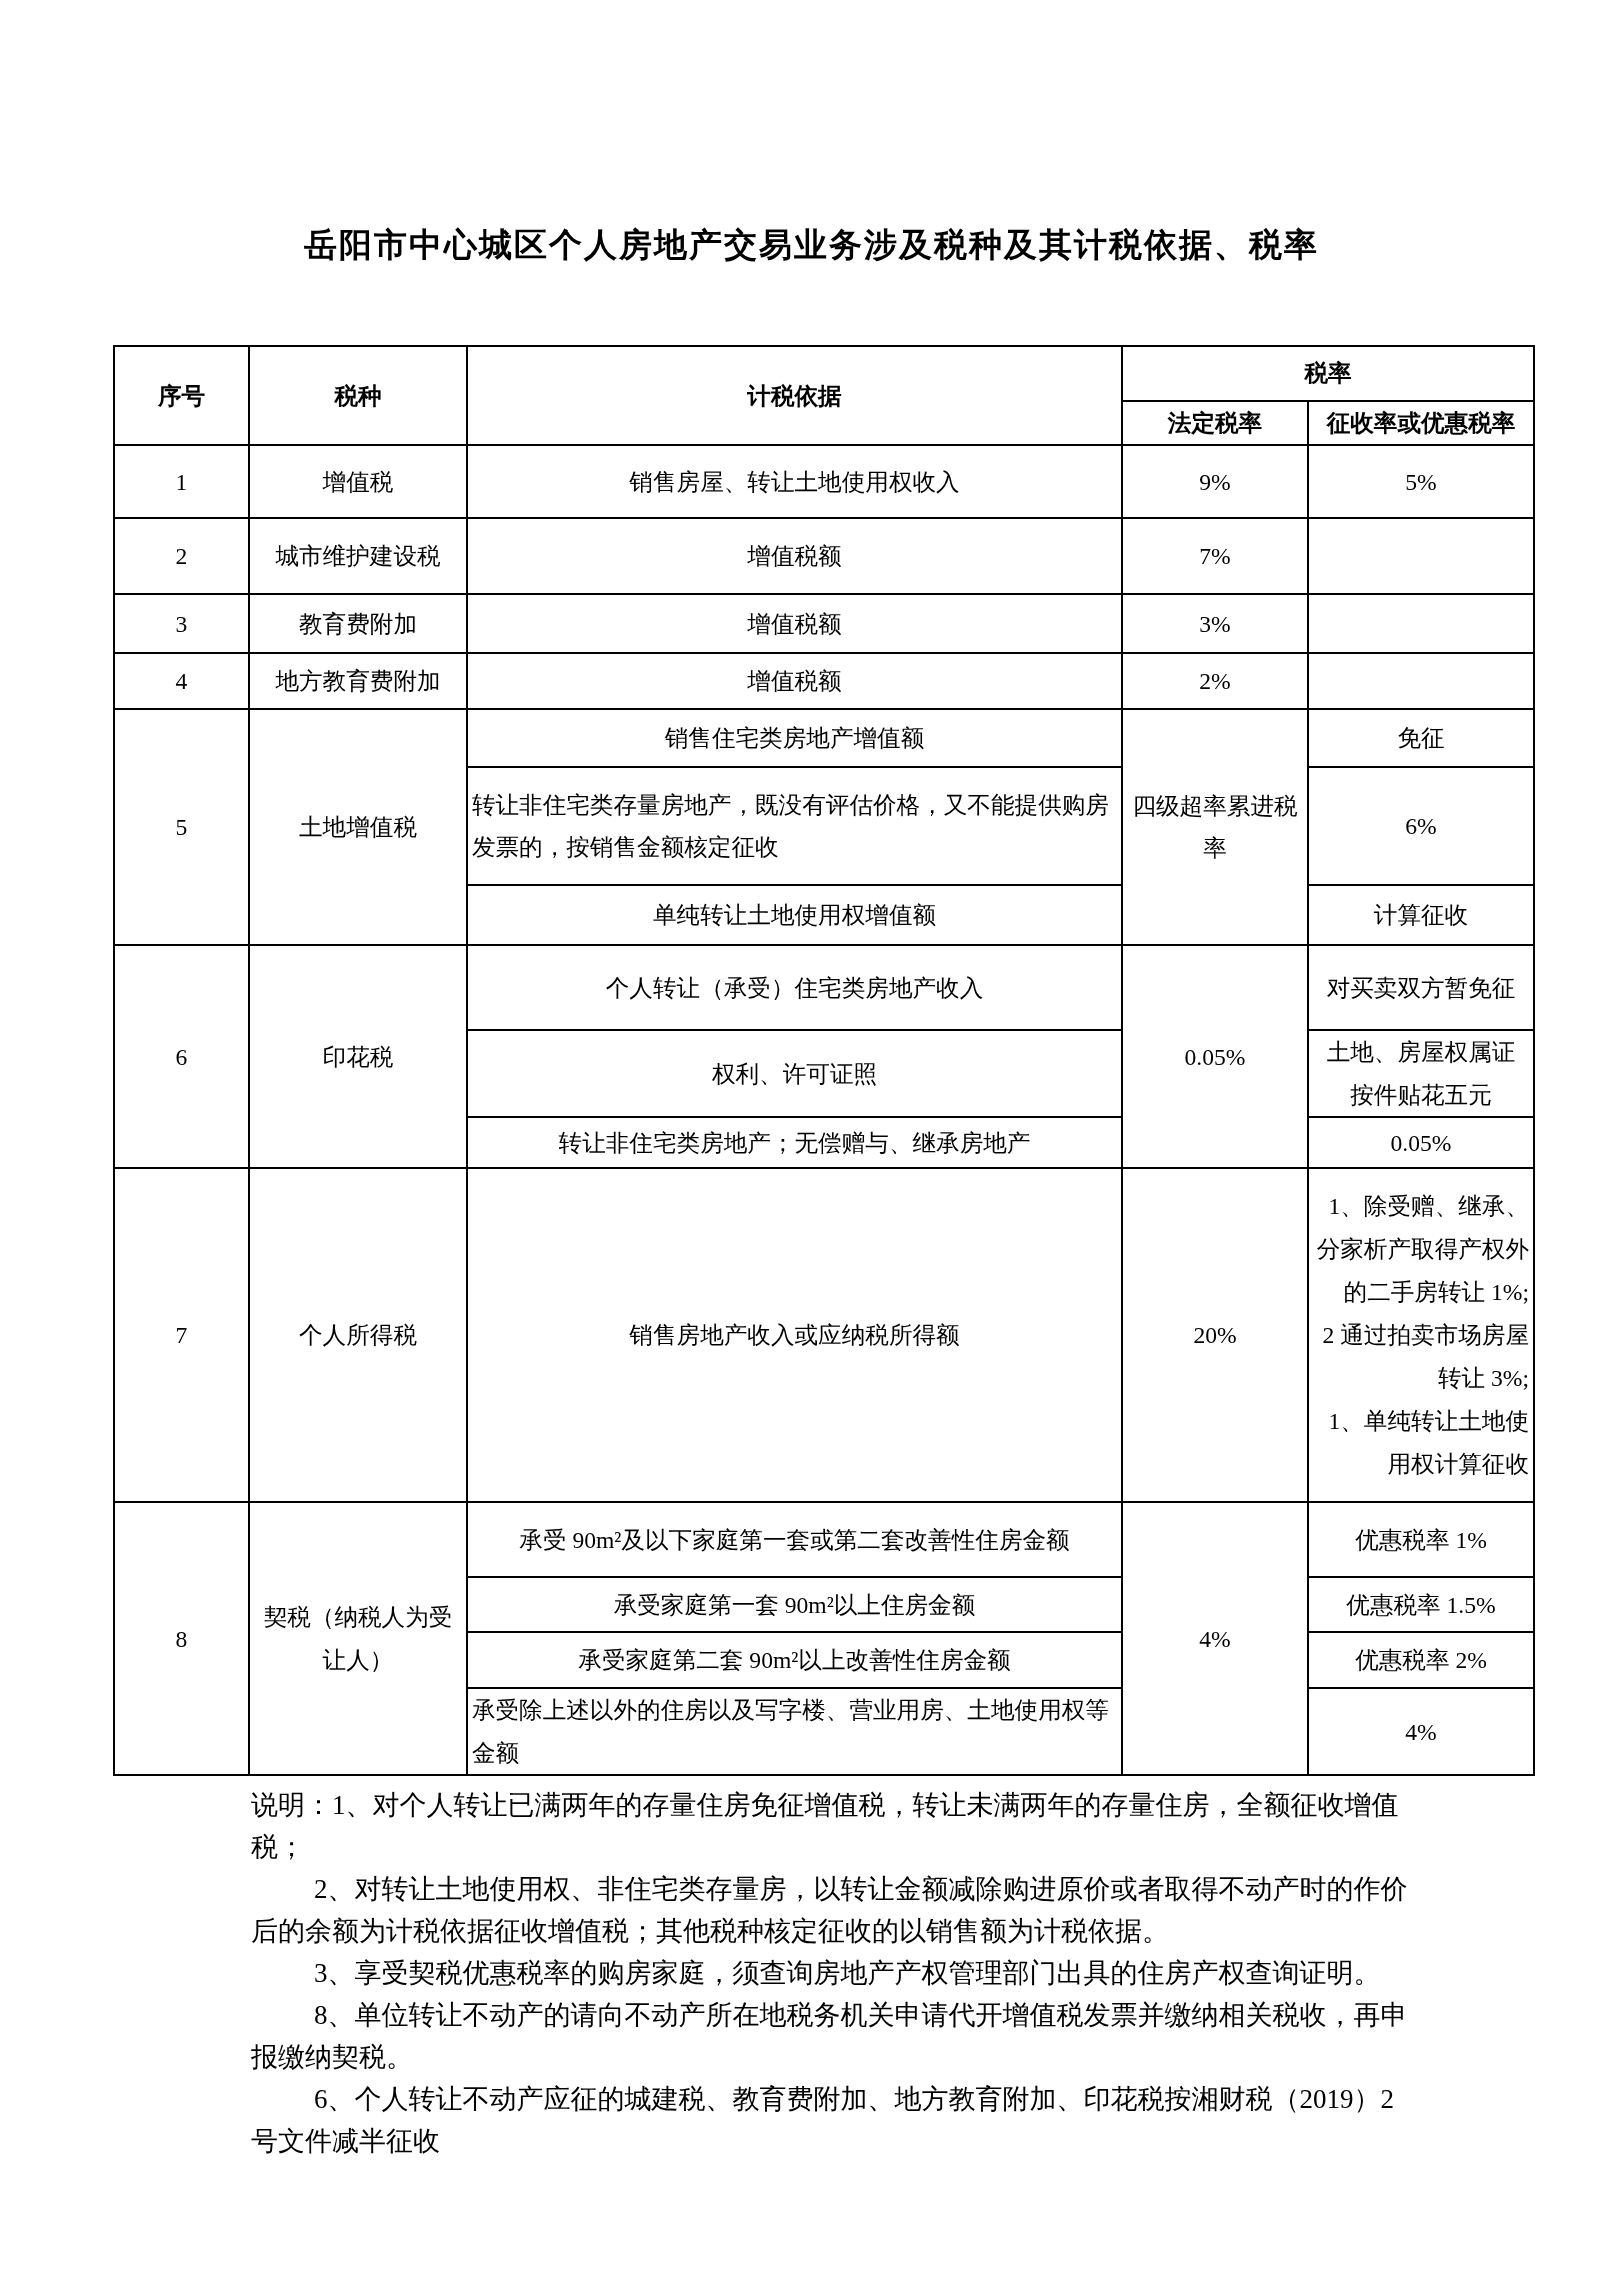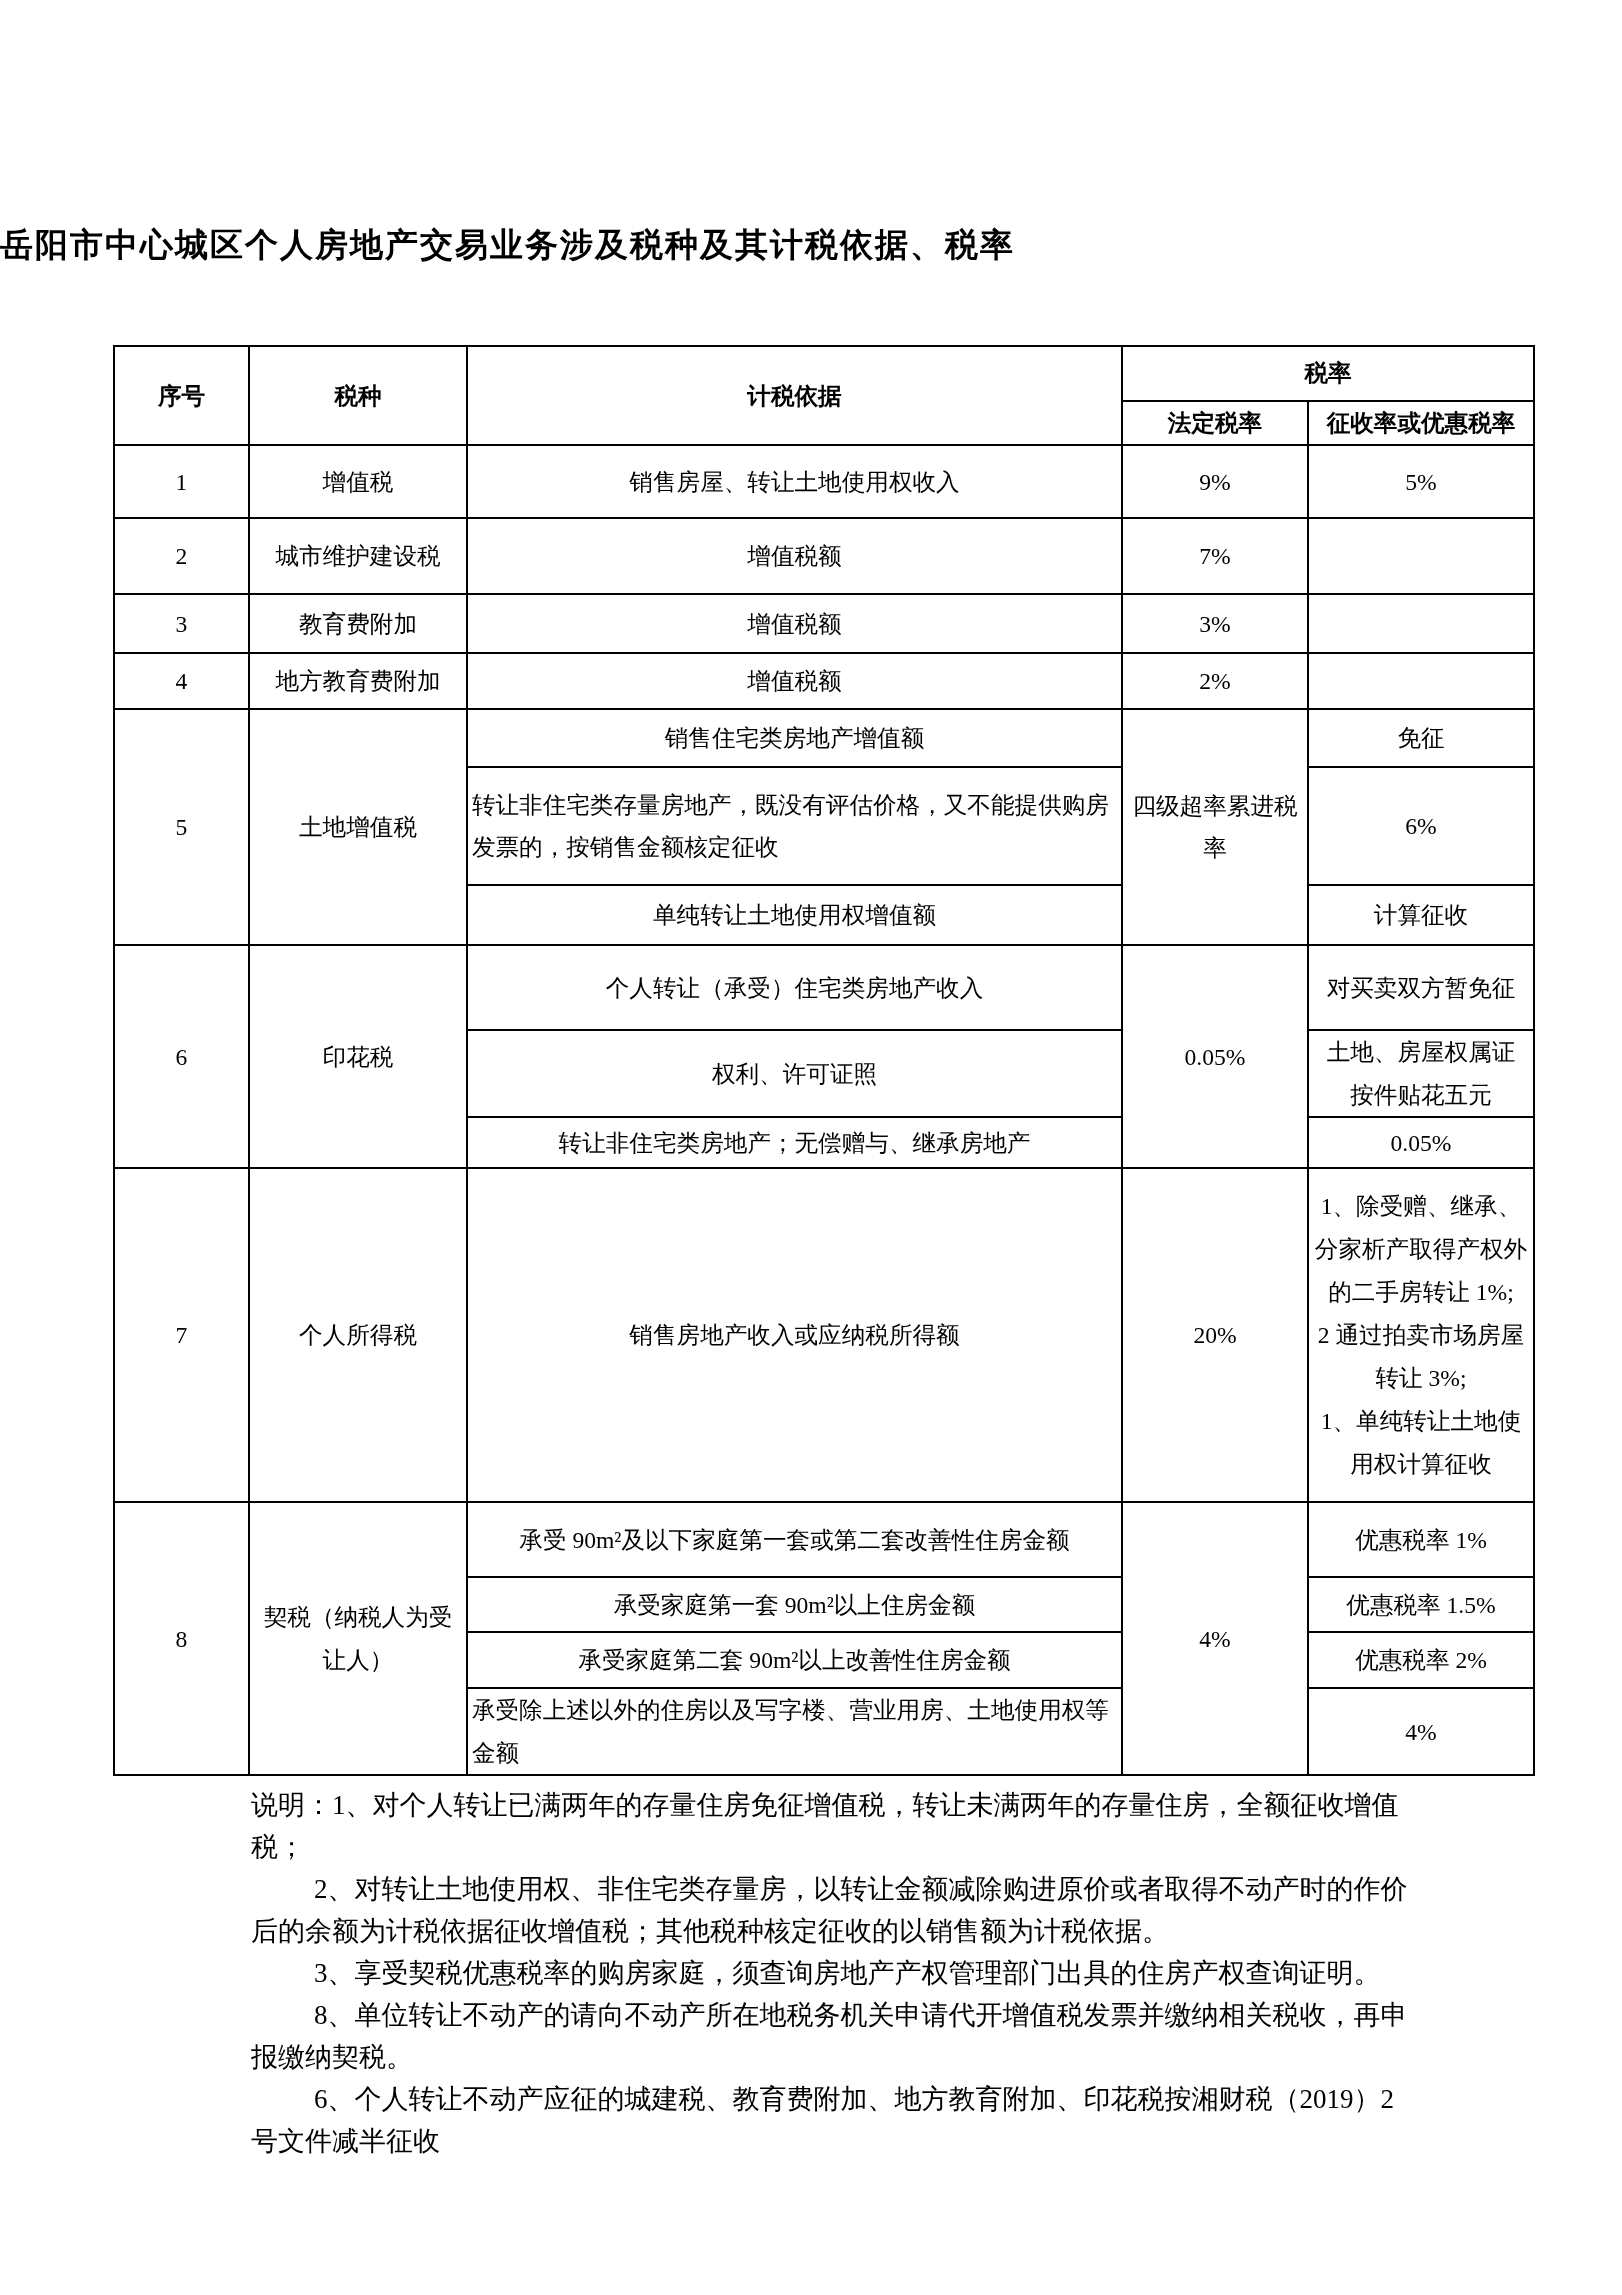--- a/index.html
+++ b/index.html
@@ -8,20 +8,21 @@
     width:1623px;height:2295px;
     background:#ffffff;
     font-family:"Liberation Serif","DejaVu Serif",serif;
     color:#000;
     overflow:hidden;
   }
   .doc-title{
     position:absolute;
     left:0;top:216px;width:1623px;height:59px;
     line-height:59px;
+    text-align:center;
     font-size:33px;
     font-weight:bold;
     letter-spacing:2px;
   }
   table.tax{
     position:absolute;
     left:113px;top:345px;
     width:1421px;
     border-collapse:collapse;
     table-layout:fixed;
@@ -35,21 +36,21 @@
     text-align:center;
     font-size:23.6px;
     line-height:1.8;
     padding:0 2.6px;
     overflow:hidden;
     word-break:break-all;
   }
   table.tax td.hdr{font-weight:bold;}
   table.tax td.left{text-align:left;padding:0 3.9px;}
   table.tax td.levy{padding:0 11.8px;}
-  table.tax td.levy-left{text-align:center;padding:0 4px;line-height:43px;margin-top:43px;}
+  table.tax td.levy-left{text-align:right;padding:0 4px;line-height:43px;margin-top:43px;}
   table.tax td.airy{line-height:42px;}
   .rh1{height:55px;}
   .rh2{height:43px;}
   .r1{height:73px;}
   .r2{height:76px;}
   .r3{height:59px;}
   .r4{height:56px;}
   .r5a{height:58px;}
   .r5b{height:118px;}
   .r5c{height:60px;}

